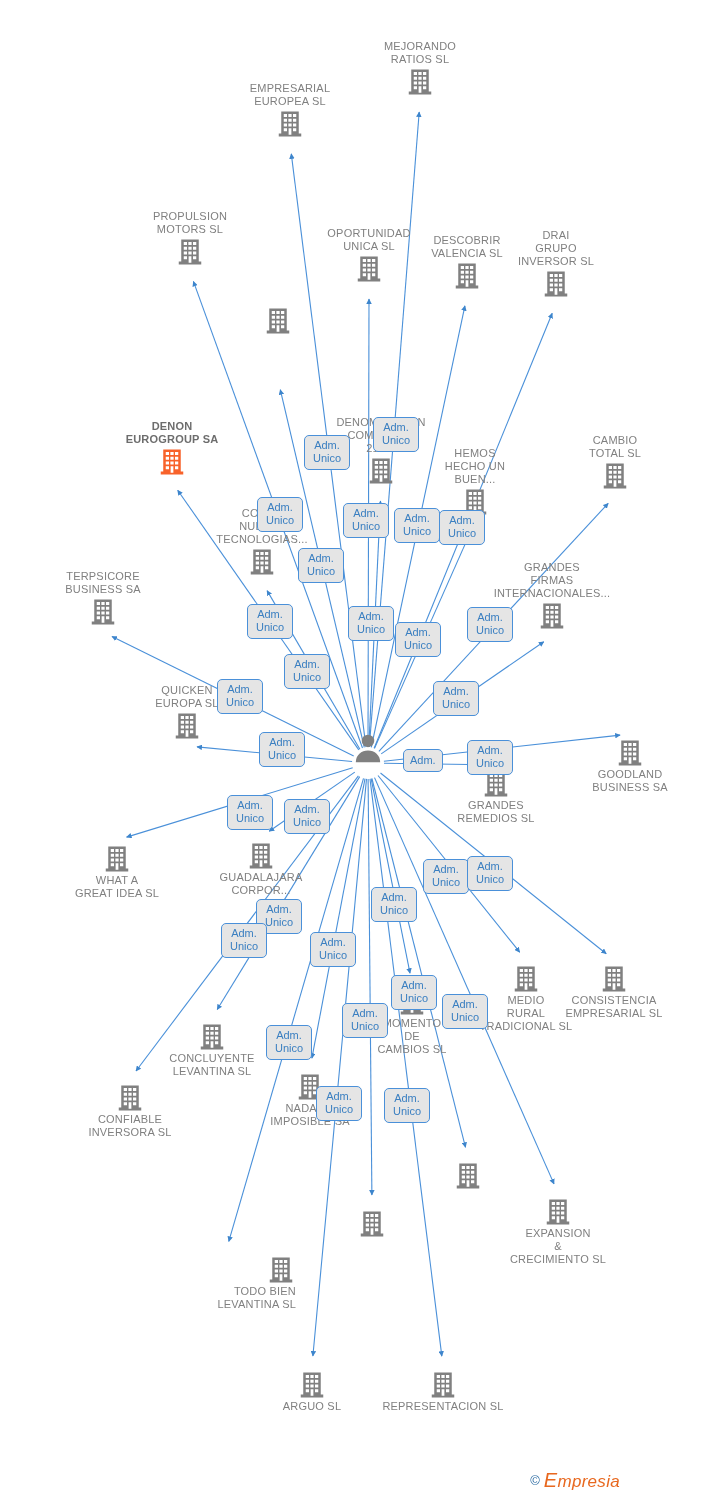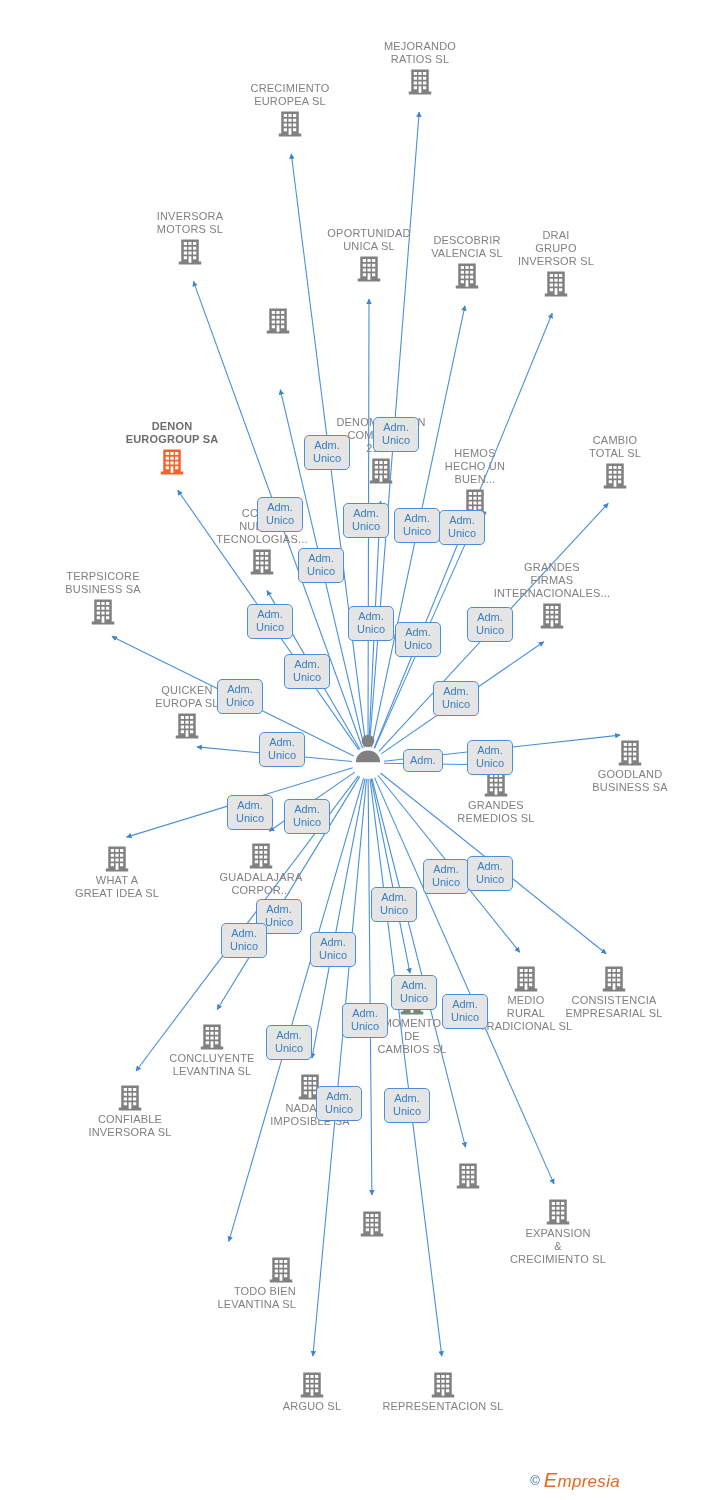--- a/index.html
+++ b/index.html
@@ -145,21 +145,21 @@
               <rect x="7" y="11.6" width="2.6" height="2.4"></rect>
               <rect x="10.7" y="11.6" width="2.6" height="2.4"></rect>
               <rect x="14.4" y="11.6" width="2.6" height="2.4"></rect>
               <rect x="7" y="15.4" width="2.6" height="2.4"></rect>
               <rect x="14.4" y="15.4" width="2.6" height="2.4"></rect>
               <rect x="10.9" y="15.4" width="2.2" height="5.2"></rect>
             </g>
           </svg></span>
       </div>
       <div class="node label-above" style="left: 290px; top: 82px;">
-        <span class="label">CRECIMIENTO
+        <span class="label">EMPRESARIAL
 EUROPEA SL</span>
         <span class="glyph"><svg width="30" height="30" viewBox="0 0 24 24" aria-hidden="true">
             <g fill="#808080">
               <rect x="5" y="2" width="14" height="19"></rect>
               <rect x="3" y="19.6" width="18" height="2.4"></rect>
             </g>
             <g fill="#ffffff">
               <rect x="7" y="4" width="2.6" height="2.4"></rect>
               <rect x="10.7" y="4" width="2.6" height="2.4"></rect>
               <rect x="14.4" y="4" width="2.6" height="2.4"></rect>
@@ -169,21 +169,21 @@
               <rect x="7" y="11.6" width="2.6" height="2.4"></rect>
               <rect x="10.7" y="11.6" width="2.6" height="2.4"></rect>
               <rect x="14.4" y="11.6" width="2.6" height="2.4"></rect>
               <rect x="7" y="15.4" width="2.6" height="2.4"></rect>
               <rect x="14.4" y="15.4" width="2.6" height="2.4"></rect>
               <rect x="10.9" y="15.4" width="2.2" height="5.2"></rect>
             </g>
           </svg></span>
       </div>
       <div class="node label-above" style="left: 190px; top: 210px;">
-        <span class="label">INVERSORA
+        <span class="label">PROPULSION
 MOTORS SL</span>
         <span class="glyph"><svg width="30" height="30" viewBox="0 0 24 24" aria-hidden="true">
             <g fill="#808080">
               <rect x="5" y="2" width="14" height="19"></rect>
               <rect x="3" y="19.6" width="18" height="2.4"></rect>
             </g>
             <g fill="#ffffff">
               <rect x="7" y="4" width="2.6" height="2.4"></rect>
               <rect x="10.7" y="4" width="2.6" height="2.4"></rect>
               <rect x="14.4" y="4" width="2.6" height="2.4"></rect>

